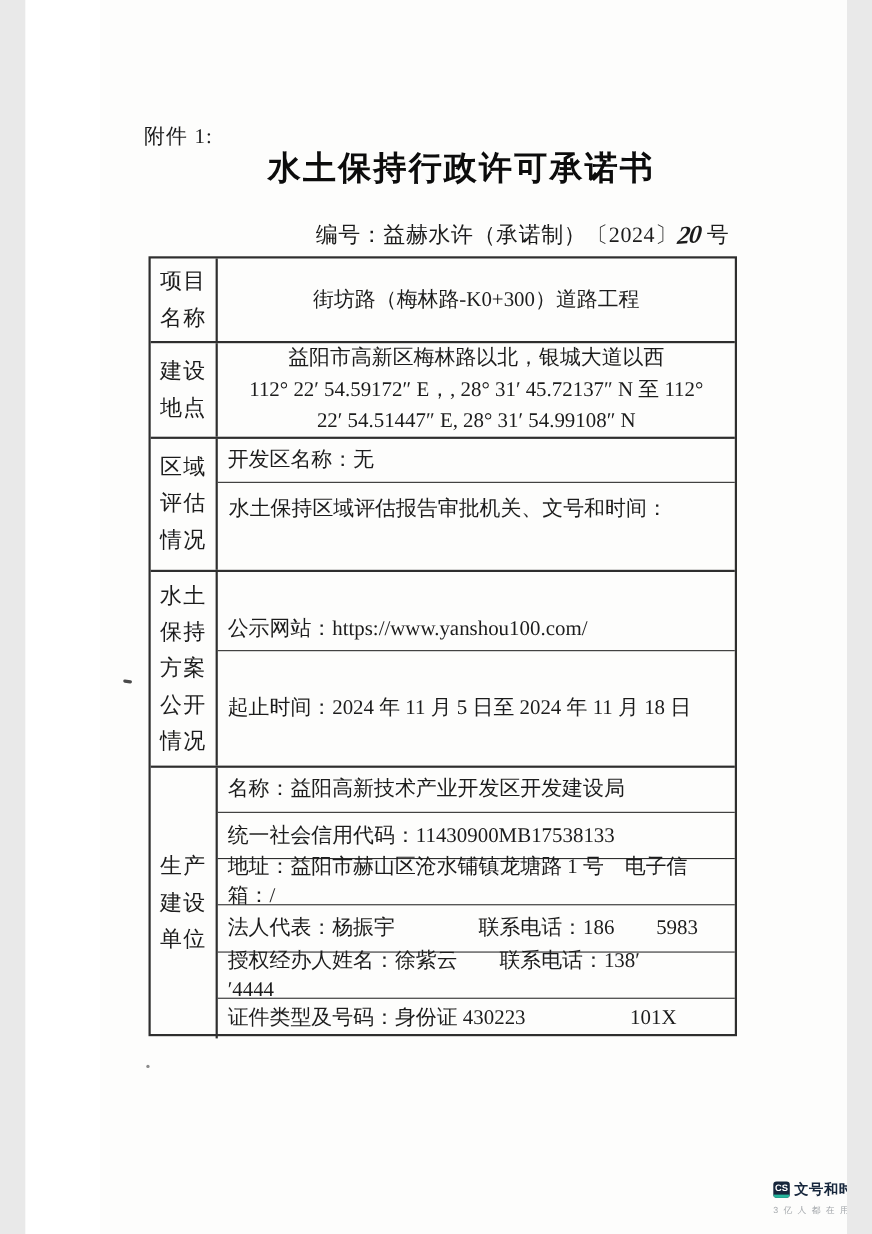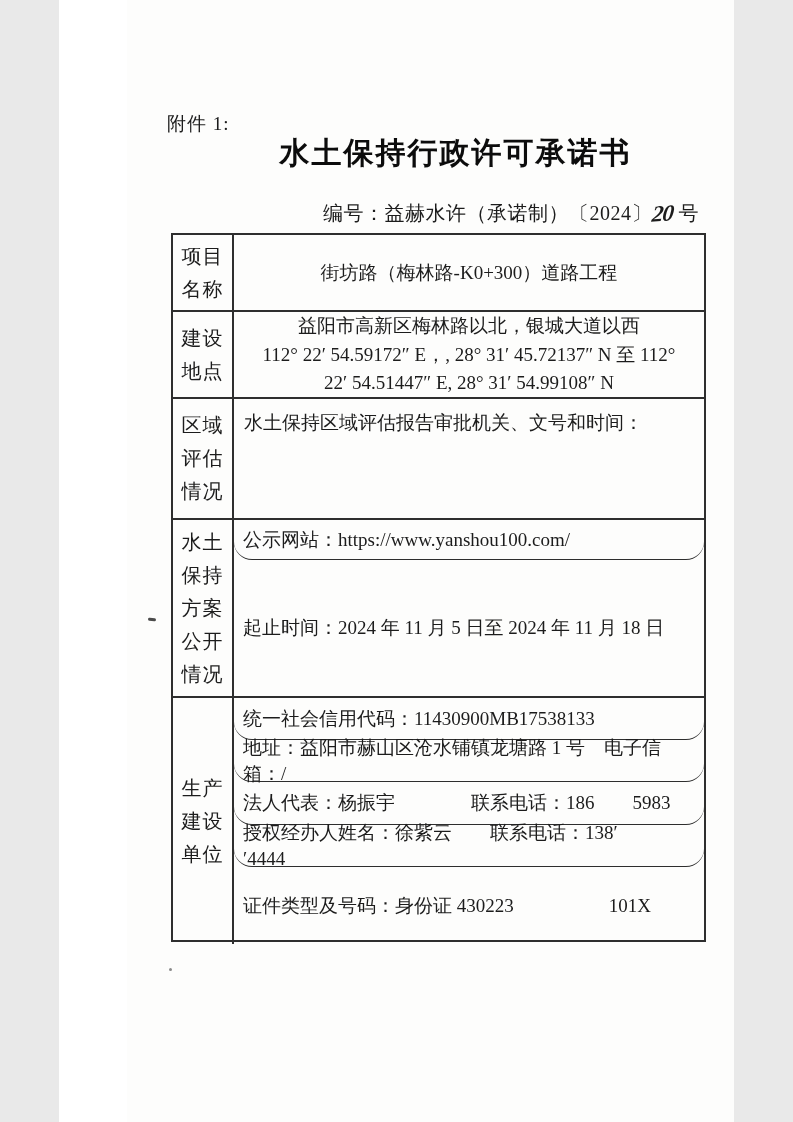--- a/index.html
+++ b/index.html
@@ -1,19 +1,19 @@
 <!DOCTYPE html>
 <html><head>
 <meta charset="utf-8">
 <style>
   html,body{margin:0;padding:0;}
   body{background:#e9e9e9;}
   .page{
     position:relative;
-    width:675px;height:1122px;
+    width:747px;height:1122px;
     margin:0 auto;
     background:linear-gradient(90deg,#ffffff 0 68px,#fdfdfc 68px);
     overflow:hidden;
     font-family:"Liberation Serif","DejaVu Serif",serif;
     color:#1c1c1c;
   }
   .attachment{
     position:absolute;left:108px;top:111px;
     font-size:19px;letter-spacing:1px;
   }
@@ -50,21 +50,21 @@
     display:flex;align-items:center;justify-content:center;
     text-align:center;white-space:pre-line;
     font-size:20px;line-height:33px;letter-spacing:1px;
   }
   .ccol{flex:1;display:flex;flex-direction:column;box-sizing:border-box;min-width:0;}
   .sub{
     box-sizing:border-box;
     border-bottom:1.6px solid #2e2e2e;
     display:flex;align-items:center;
     padding:0 9px;white-space:pre-wrap;
-    font-size:19px;line-height:26px;border-radius:18px;
+    font-size:19px;line-height:26px;
   }
   .sub:last-child{border-bottom:none;flex:1;}
   .sub.top{align-items:flex-start;padding-left:10px;}
   .sub.center{justify-content:center;text-align:center;white-space:pre-line;}
   .r2text{line-height:28.5px;}
   
   .mark-dash{
     position:absolute;left:89px;top:618px;width:8px;height:3px;
     background:#4a4a4a;border-radius:2px;transform:rotate(8deg);
   }
@@ -125,41 +125,43 @@
 112° 22′ 54.59172″ E，, 28° 31′ 45.72137″ N 至 112°
 22′ 54.51447″ E, 28° 31′ 54.99108″ N</div>
       </div>
     </div>
 
     <div class="trow" style="height:121px;">
       <div class="hcell">区域
 评估
 情况</div>
       <div class="ccol">
+        <div class="sub" style="height:40px;">开发区名称：无</div>
         <div class="sub top" style="padding-top:11px;">水土保持区域评估报告审批机关、文号和时间：</div>
       </div>
     </div>
 
     <div class="trow" style="height:178px;">
       <div class="hcell">水土
 保持
 方案
 公开
 情况</div>
       <div class="ccol">
-        <div class="sub" style="height:40px;">公示网站：https://www.yanshou100.com/</div>
+        <div class="sub" style="height:40px;margin-top:32px;">公示网站：https://www.yanshou100.com/</div>
         <div class="sub" style="height:42px;">起止时间：2024 年 11 月 5 日至 2024 年 11 月 18 日</div>
       </div>
     </div>
 
     <div class="trow" style="height:246px;">
       <div class="hcell">生产
 建设
 单位</div>
       <div class="ccol">
+        <div class="sub" style="height:41px;">名称：益阳高新技术产业开发区开发建设局</div>
         <div class="sub" style="height:42px;text-align:right;">统一社会信用代码：11430900MB17538133</div>
         <div class="sub" style="height:42px;">地址：益阳市赫山区沧水铺镇龙塘路 1 号　电子信箱：/</div>
         <div class="sub" style="height:43px;">法人代表：杨振宇　　　　联系电话：186　　5983</div>
         <div class="sub" style="height:42px;">授权经办人姓名：徐紫云　　联系电话：138′　　′4444</div>
         <div class="sub">证件类型及号码：身份证 430223　　　　　101X</div>
       </div>
     </div>
 
   </div>
 

